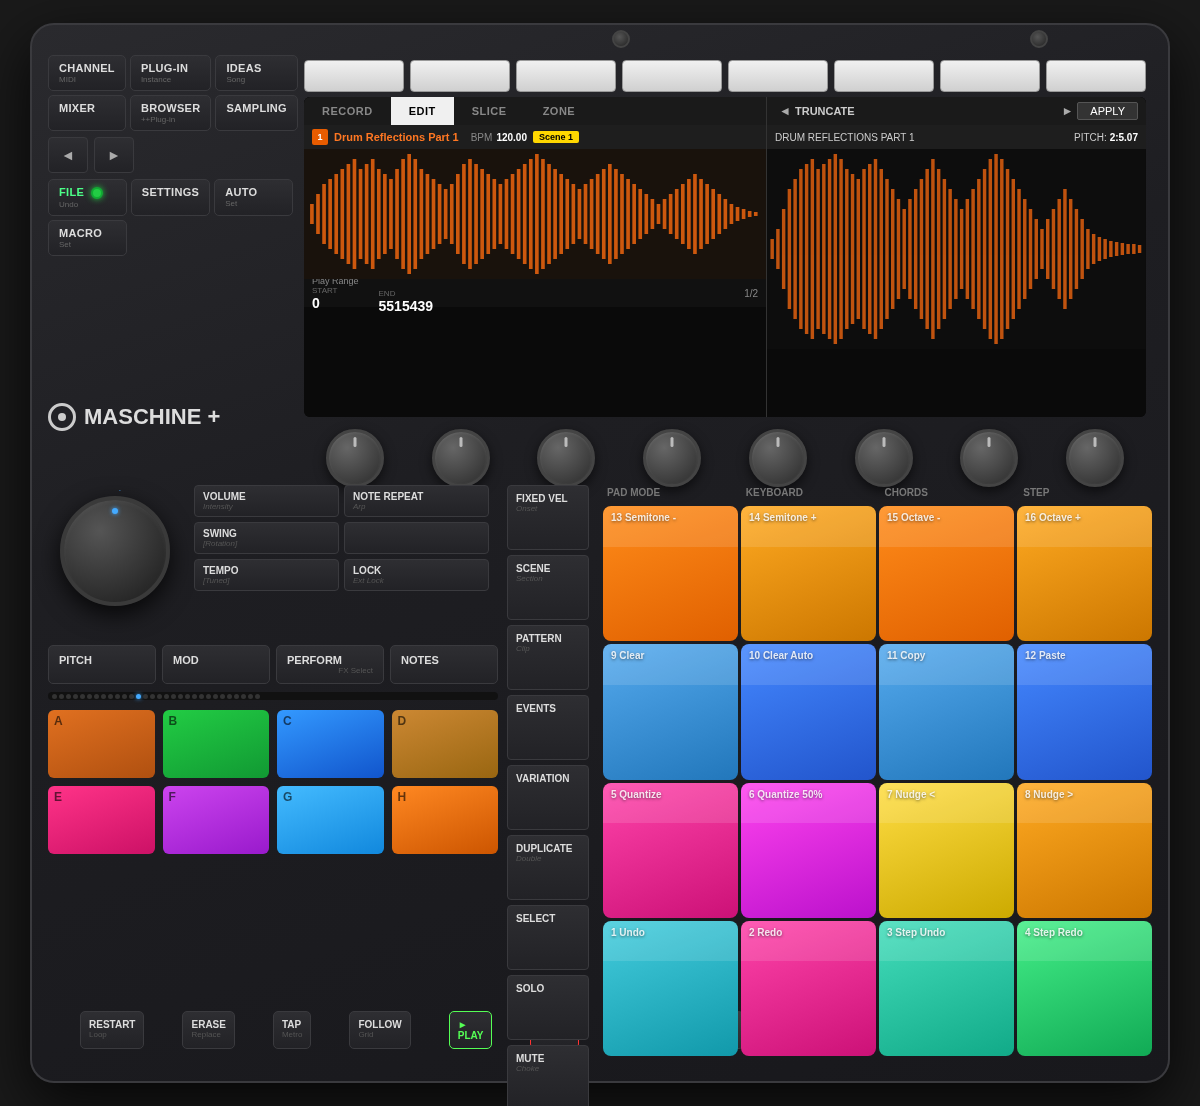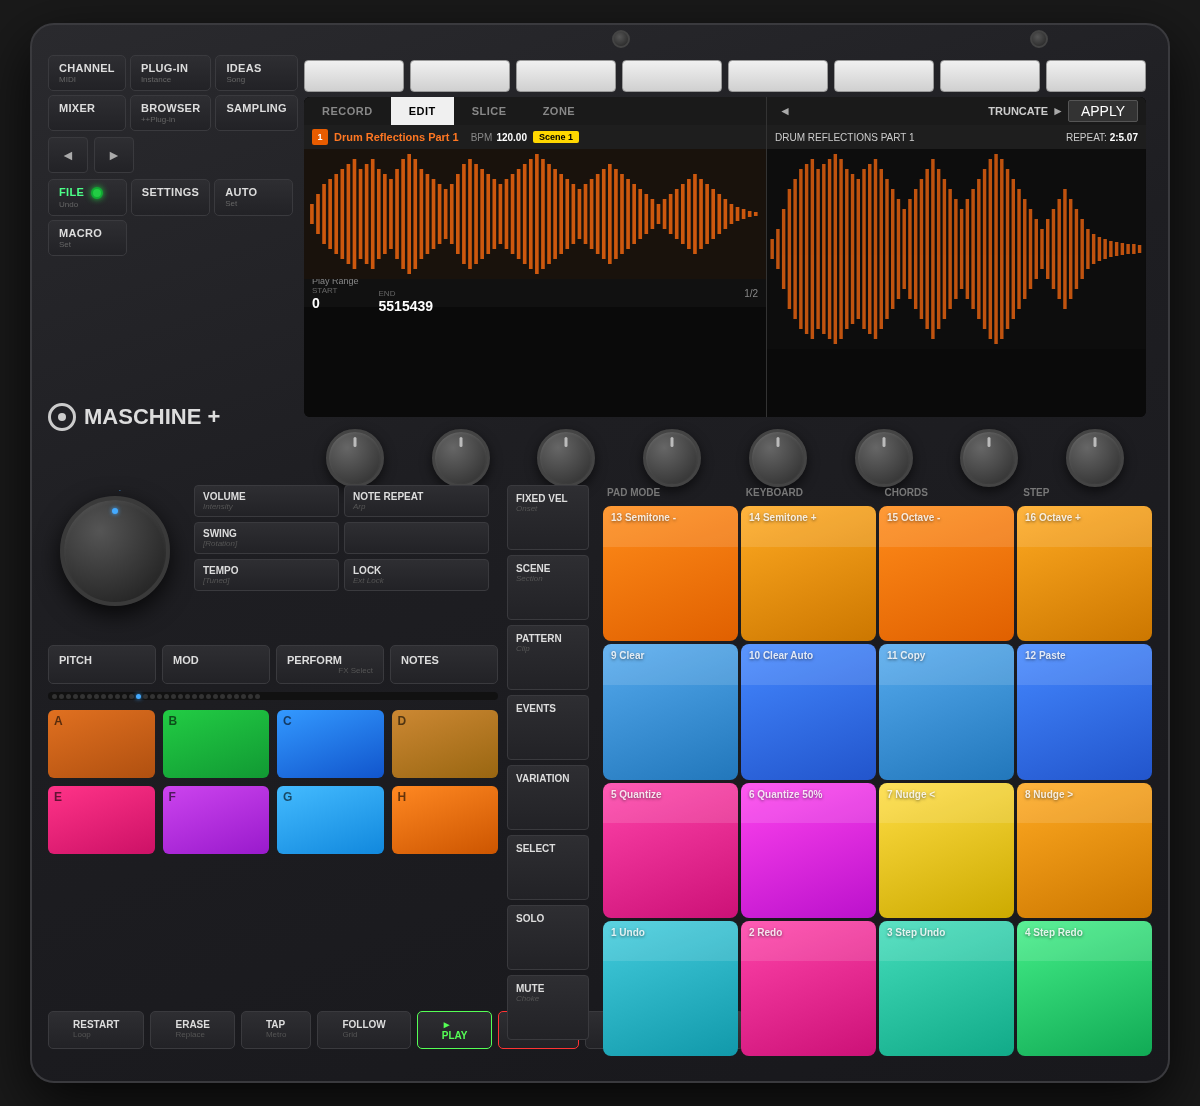--- a/index.html
+++ b/index.html
@@ -187,31 +187,31 @@
 
     .nav-arrow {
       color: #aaa;
       font-size: 12px;
       cursor: pointer;
       padding: 0 4px;
     }
 
     .truncate-label {
       flex: 1;
-      text-align: right;
+      text-align: left;
       font-size: 11px;
       color: #ccc;
       font-weight: bold;
     }
 
     .apply-btn {
       background: #333;
       border: 1px solid #555;
       color: #fff;
-      font-size: 14px;
+      font-size: 11px;
       padding: 2px 12px;
       border-radius: 2px;
     }
 
     .screen-right-info {
       height: 24px;
       background: #1e1e1e;
       display: flex;
       align-items: center;
       padding: 0 8px;
@@ -507,22 +507,23 @@
       width: 450px;
       display: flex;
       gap: 6px;
     }
 
     .transport-btn {
       flex: 1;
       background: linear-gradient(180deg, #2e2e32 0%, #222226 100%);
       border: 1px solid #3a3a3e;
       border-radius: 5px;
-      padding: 7px 24px;
+      padding: 7px 8px;
       cursor: pointer;
+      margin-left: 32px;
     }
 
     .transport-main {
       font-size: 10px;
       color: #ddd;
       font-weight: bold;
       text-transform: uppercase;
     }
 
     .transport-sub {
@@ -873,21 +874,21 @@
     <div class="screen-right">
       <div class="screen-right-header">
         <span class="nav-arrow">◄</span>
         <span class="truncate-label">TRUNCATE</span>
         <span class="nav-arrow">►</span>
         <span class="apply-btn">APPLY</span>
       </div>
       <div class="screen-right-info">
         <span>DRUM REFLECTIONS PART 1</span>
         <span class="length-text">
-          <span>REPEAT:</span>
+          <span>PITCH:</span>
           <span style="color:#fff;font-weight:bold;">2:5.07</span>
         </span>
       </div>
       <div class="waveform-area" style="height:200px;">
         <svg class="waveform-svg" viewBox="0 0 330 200" preserveAspectRatio="none">
           <rect width="330" height="200" fill="#0d0d0d"></rect>
           <g fill="#e06010" opacity="0.85">
             <rect x="3" y="90" width="3" height="20"></rect>
             <rect x="8" y="80" width="3" height="40"></rect>
             <rect x="13" y="60" width="3" height="80"></rect>
@@ -1135,20 +1136,24 @@
       </div>
       <div class="mode-btn">
         <div class="mode-btn-main">EVENTS</div>
         <div class="mode-btn-sub"></div>
       </div>
       <div class="mode-btn">
         <div class="mode-btn-main">VARIATION</div>
         <div class="mode-btn-sub"></div>
       </div>
       <div class="mode-btn">
+        <div class="mode-btn-main">DUPLICATE</div>
+        <div class="mode-btn-sub">Double</div>
+      </div>
+      <div class="mode-btn">
         <div class="mode-btn-main">SELECT</div>
         <div class="mode-btn-sub"></div>
       </div>
       <div class="mode-btn">
         <div class="mode-btn-main">SOLO</div>
         <div class="mode-btn-sub"></div>
       </div>
       <div class="mode-btn">
         <div class="mode-btn-main">MUTE</div>
         <div class="mode-btn-sub">Choke</div>

